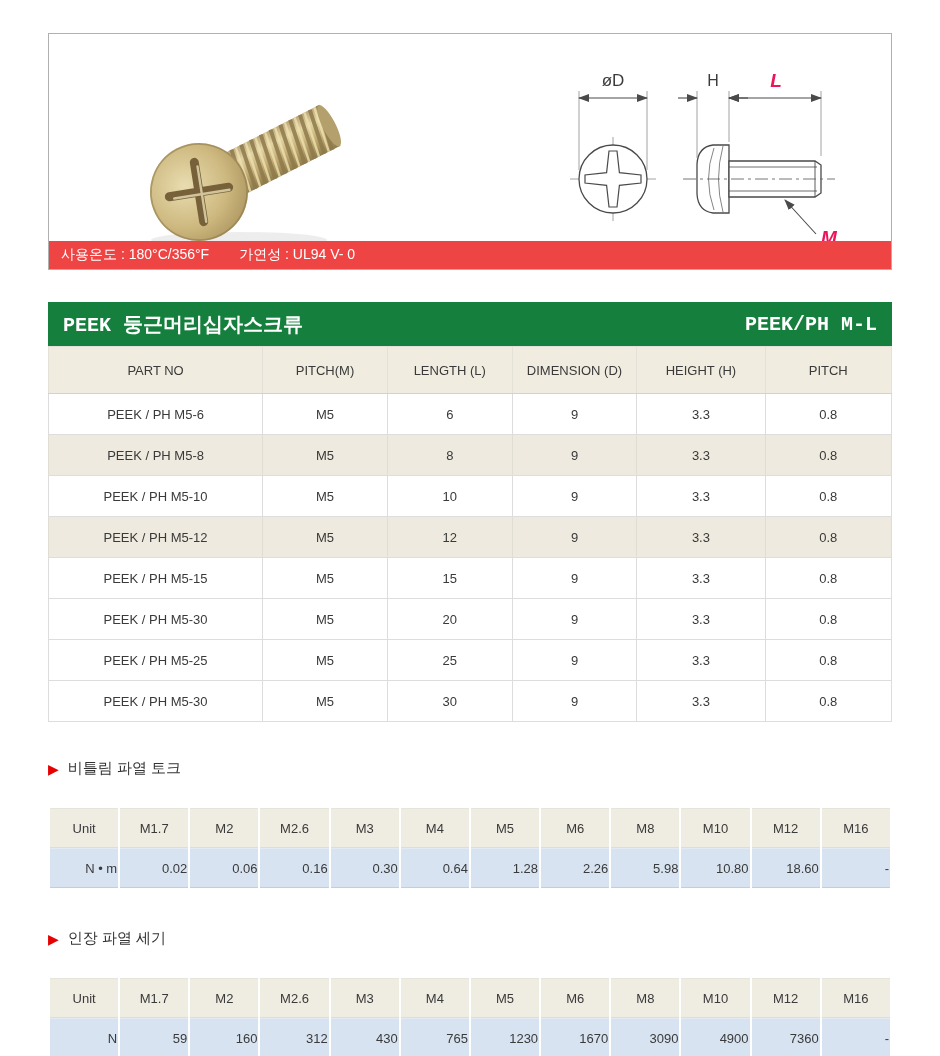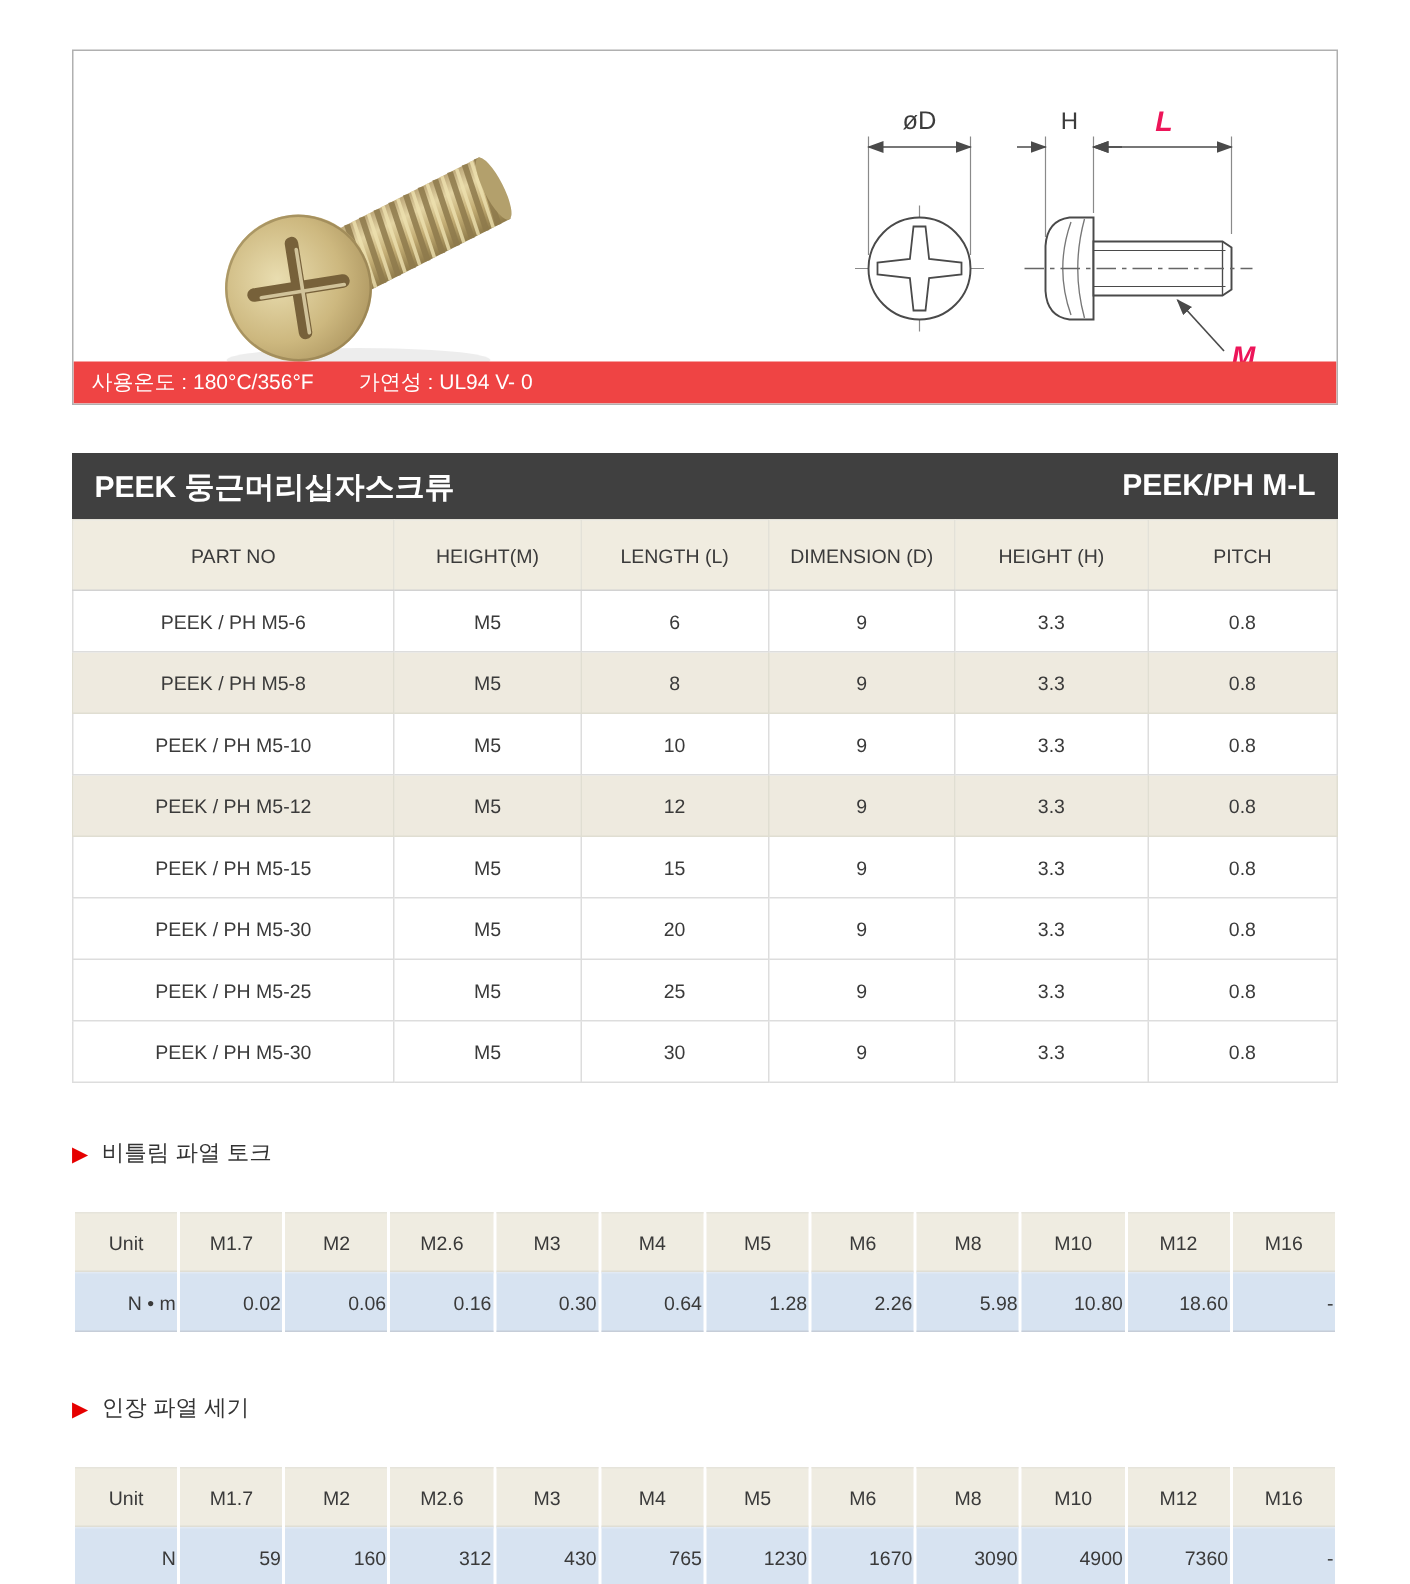--- a/index.html
+++ b/index.html
@@ -8,22 +8,22 @@
 
   
   .product-box{position:relative;height:235px;border:1px solid #b0b0b0;background:#fff;overflow:hidden;}
   .caption-bar{position:absolute;left:0;right:0;bottom:0;height:28px;background:#ef4444;color:#fff;
                font-size:14px;display:flex;align-items:center;padding-left:12px;}
   .caption-bar span{margin-right:30px;white-space:nowrap;}
   .photo{position:absolute;left:72px;top:42px;}
   .diagram{position:absolute;right:8px;top:12px;}
 
   
-  .title-bar{margin-top:32px;height:44px;background:#404040;color:#fff;display:flex;
-             align-items:center;justify-content:space-between;padding:0 15px;box-sizing:border-box;}
+  .title-bar{margin-top:32px;height:44px;background:#15803d;color:#fff;display:flex;
+             align-items:center;justify-content:space-between;padding:0 15px;box-sizing:border-box;font-family:Liberation Mono, monospace;}
   .title-bar .t-left{font-size:20px;font-weight:bold;}
   .title-bar .t-right{font-size:20px;font-weight:bold;}
 
   
   table.main{width:100%;border-collapse:collapse;font-size:13px;color:#3a3a3a;table-layout:fixed;}
   table.main th{background:#f0ece0;height:44px;font-weight:400;border:1px solid #e3e1d8;color:#3a3a3a;}
   table.main td{height:38px;text-align:center;border:1px solid #dddddd;background:#fff;}
   table.main tr.alt td{background:#eeeadf;border-color:#e0ded2;}
   table.main th{border-bottom:1px solid #d2d2d2;}
 
@@ -159,21 +159,21 @@
       <col style="width:25.4%">
         <col style="width:14.8%">
         <col style="width:14.8%">
       <col style="width:14.8%">
         <col style="width:15.2%">
         <col style="width:15.0%">
     </colgroup>
     <thead>
       <tr>
           <th>PART NO</th>
-          <th>HEIGHT(M)</th>
+          <th>PITCH(M)</th>
           <th>LENGTH (L)</th>
           <th>DIMENSION (D)</th>
           <th>HEIGHT (H)</th>
           <th>PITCH</th>
         </tr>
     </thead>
     <tbody>
         <tr>
           <td>PEEK / PH M5-6</td>
           <td>M5</td>

